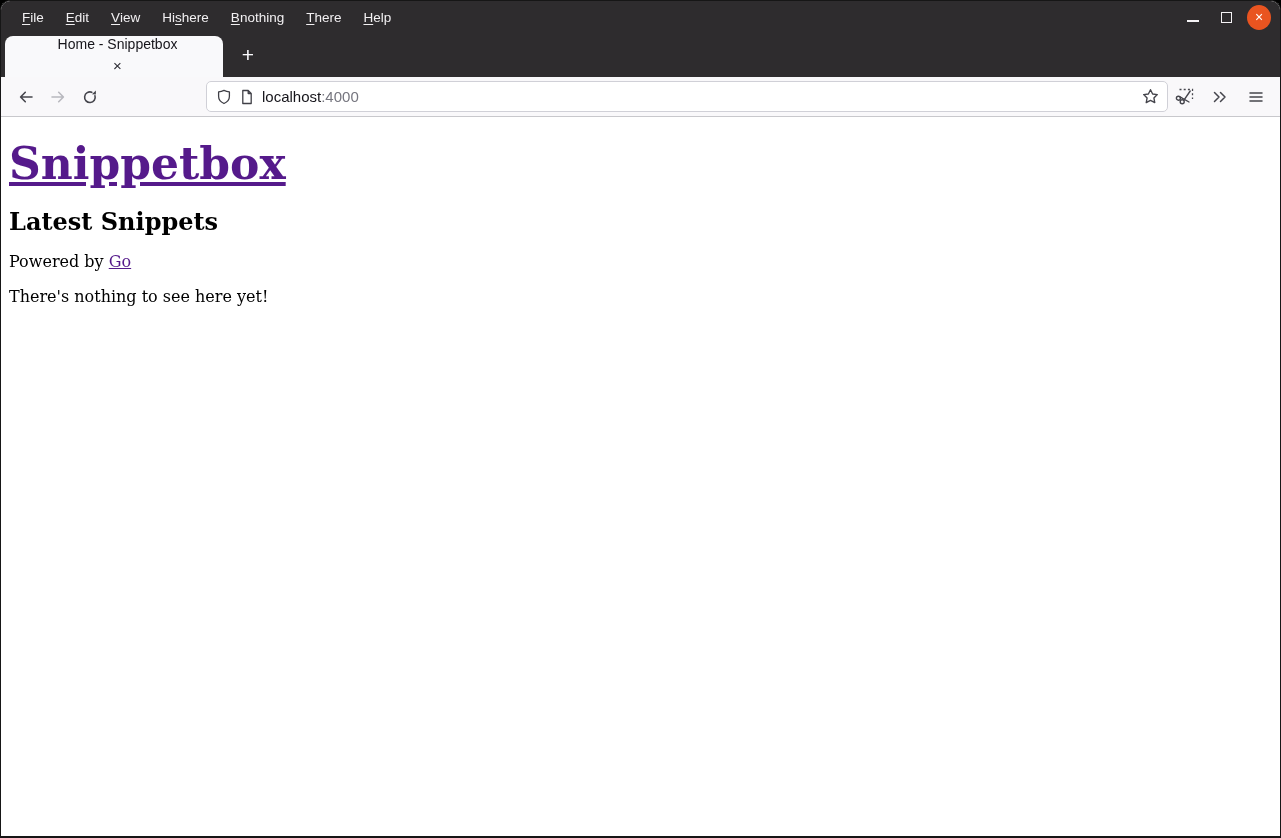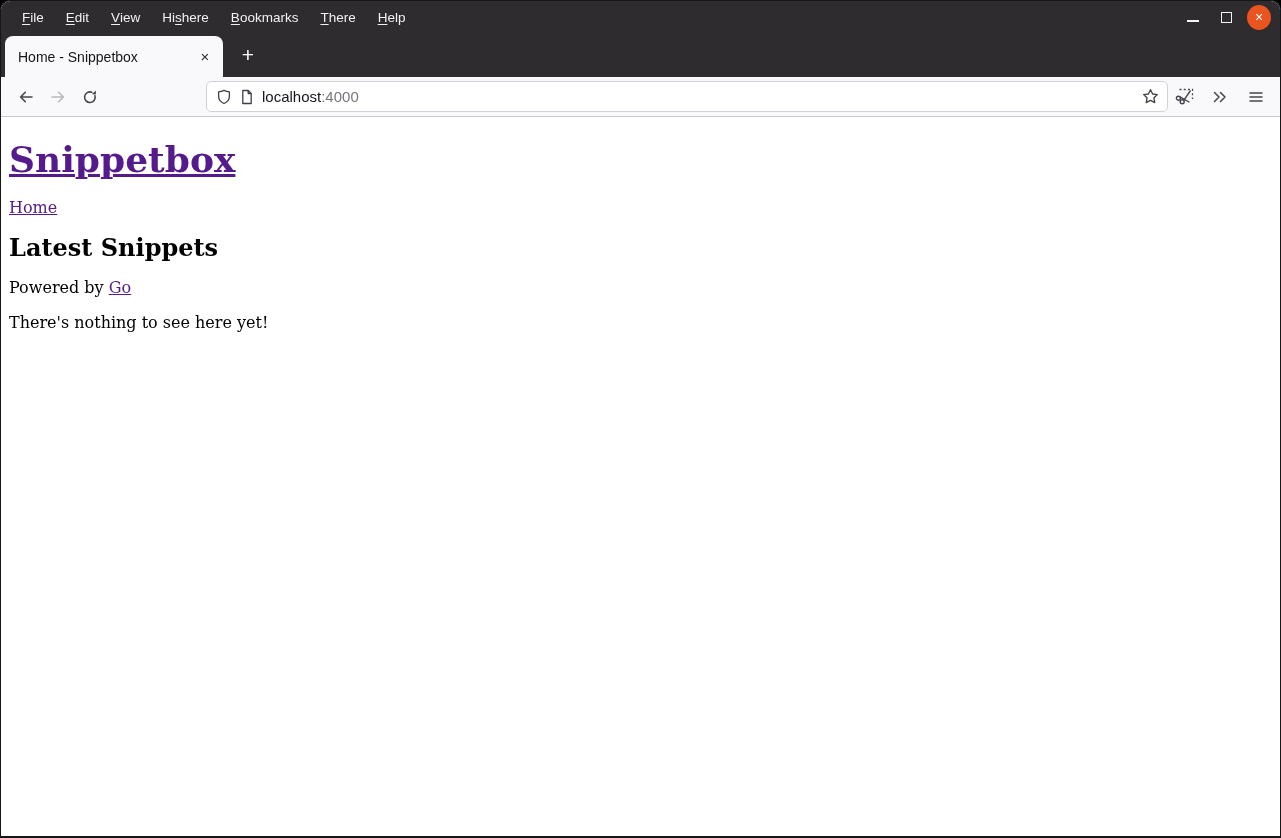--- a/index.html
+++ b/index.html
@@ -49,21 +49,21 @@
   .tabbar {
     height: 44px; flex: 0 0 44px;
     background: var(--chrome-bg, #2e2c2e);
     display: flex; align-items: flex-end;
   }
   .tab {
     margin-left: 4px; width: 218px; height: 41px;
     background: var(--tab-bg, #f9f9fb); color: #15141a;
     border-radius: 8px 8px 0 0;
     display: flex; align-items: center;
-    padding: 0 6px 0 13px; font-size: 14px; cursor: default;
+    padding: 0 6px 0 13px; font-size: 14px; cursor: default; flex-direction: column;
   }
   .tab-title { flex: 1; overflow: hidden; white-space: nowrap; }
   .tab-close {
     width: 24px; height: 24px; border: none; background: transparent;
     color: #2b2b33; font-size: 15px; border-radius: 4px; cursor: pointer;
     display: flex; align-items: center; justify-content: center;
   }
   .newtab {
     width: 34px; height: 34px; margin-left: 8px; align-self: center;
     border: none; background: transparent; color: #fbfbfe;
@@ -100,38 +100,38 @@
   .toolbar-right { display: flex; align-items: center; gap: 4px; }
 
   
   .page {
     flex: 1; background: var(--page-bg, #ffffff);
     font-family: "DejaVu Serif", "Liberation Serif", serif;
     font-size: 16px; color: #000;
     padding: 8px; overflow: hidden;
   }
   .page a { color: var(--accent-link, #551a8b); text-decoration: underline; cursor: pointer; }
-  .page h1 { font-size: 36px; font-weight: bold; margin: 13px 0 18px; }
+  .page h1 { font-size: 44px; font-weight: bold; margin: 13px 0 18px; }
   .page h2 { font-size: 24px; font-weight: bold; margin: 4px 0; }
   .page p { margin: 16px 0; }
 
   svg { display: block; }
 </style>
 </head>
 <body>
 
 <div class="window">
 
   <div class="menubar">
     <div class="menus">
       <div class="menu-item"><span></span><span class="mnemonic">F</span><span>ile</span></div>
       <div class="menu-item"><span></span><span class="mnemonic">E</span><span>dit</span></div>
       <div class="menu-item"><span></span><span class="mnemonic">V</span><span>iew</span></div>
       <div class="menu-item"><span>Hi</span><span class="mnemonic">s</span><span>here</span></div>
-      <div class="menu-item"><span></span><span class="mnemonic">B</span><span>ookmarks</span></div>
+      <div class="menu-item"><span></span><span class="mnemonic">B</span><span>nothing</span></div>
       <div class="menu-item"><span></span><span class="mnemonic">T</span><span>here</span></div>
       <div class="menu-item"><span></span><span class="mnemonic">H</span><span>elp</span></div>
     </div>
     <div class="win-controls">
       <button class="win-btn">
           <span class="min-bar"></span>
         </button>
       <button class="win-btn">
           <span class="max-box"></span>
         </button>
@@ -202,19 +202,18 @@
       <button class="nav-btn">
         <svg width="16" height="16" viewBox="0 0 16 16" stroke="currentColor" stroke-width="1.5" stroke-linecap="round">
             <path d="M2 4h12M2 8h12M2 12h12"></path>
           </svg>
       </button>
     </div>
   </div>
 
   <div class="page">
     <h1><a>Snippetbox</a></h1>
-    <p><a>Home</a></p>
     <h2>Latest Snippets</h2>
     <p><span>Powered by </span><a>Go</a></p>
     <p>There's nothing to see here yet!</p>
   </div>
 
 </div>
 
 </body></html>

